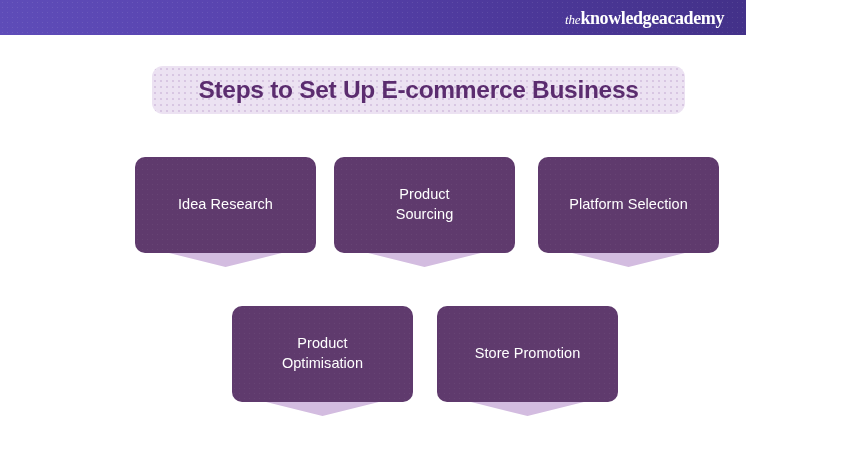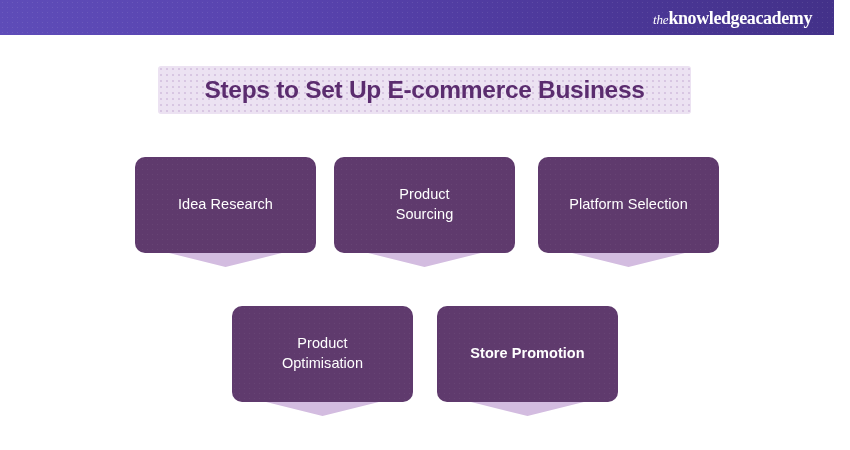--- a/index.html
+++ b/index.html
@@ -13,21 +13,21 @@
     font-family: "Liberation Sans", sans-serif;
     overflow: hidden;
     position: relative;
   }
 
   
   .header {
     position: absolute;
     left: 0;
     top: 0;
-    width: 834px;
+    width: 746px;
     height: 35px;
     background: linear-gradient(90deg, #5e4cb8 0%, #5843ae 35%, #4c3899 70%, #433189 100%);
     overflow: hidden;
   }
   .header::after {
     content: "";
     position: absolute;
     inset: 0;
     background-image:
       radial-gradient(rgba(255,255,255,0.085) 0.8px, transparent 0.9px);
@@ -53,26 +53,26 @@
   .logo-main {
     font-family: "Liberation Serif", serif;
     font-weight: bold;
     font-size: 18px;
     letter-spacing: -0.4px;
   }
 
   
   .title-pill {
     position: absolute;
-    left: 158px;
+    left: 152px;
     top: 66px;
     width: 533px;
     height: 48px;
     background: #ece2f2;
-    border-radius: 3px;
+    border-radius: 11px;
     display: flex;
     align-items: center;
     justify-content: center;
     overflow: hidden;
   }
   .title-pill::before {
     content: "";
     position: absolute;
     inset: 0;
     background-image: radial-gradient(rgba(146,102,170,0.22) 0.8px, transparent 0.9px);
@@ -137,21 +137,21 @@
     padding: 0 8px;
     white-space: pre-line;
   }
 
   
   .pos-0 { left: 135px; top: 157px; }
   .pos-1 { left: 334px; top: 157px; }
   .pos-2 { left: 538px; top: 157px; }
   
   .pos-3 { left: 232px; top: 306px; }
-  .pos-4 { left: 437px; top: 306px; font-weight: bold; }
+  .pos-4 { left: 437px; top: 306px; }
 </style>
 </head>
 <body>
 
 <div class="header">
   <div class="logo">
     <span class="logo-the">the</span><span class="logo-main">knowledgeacademy</span>
   </div>
 </div>
 

